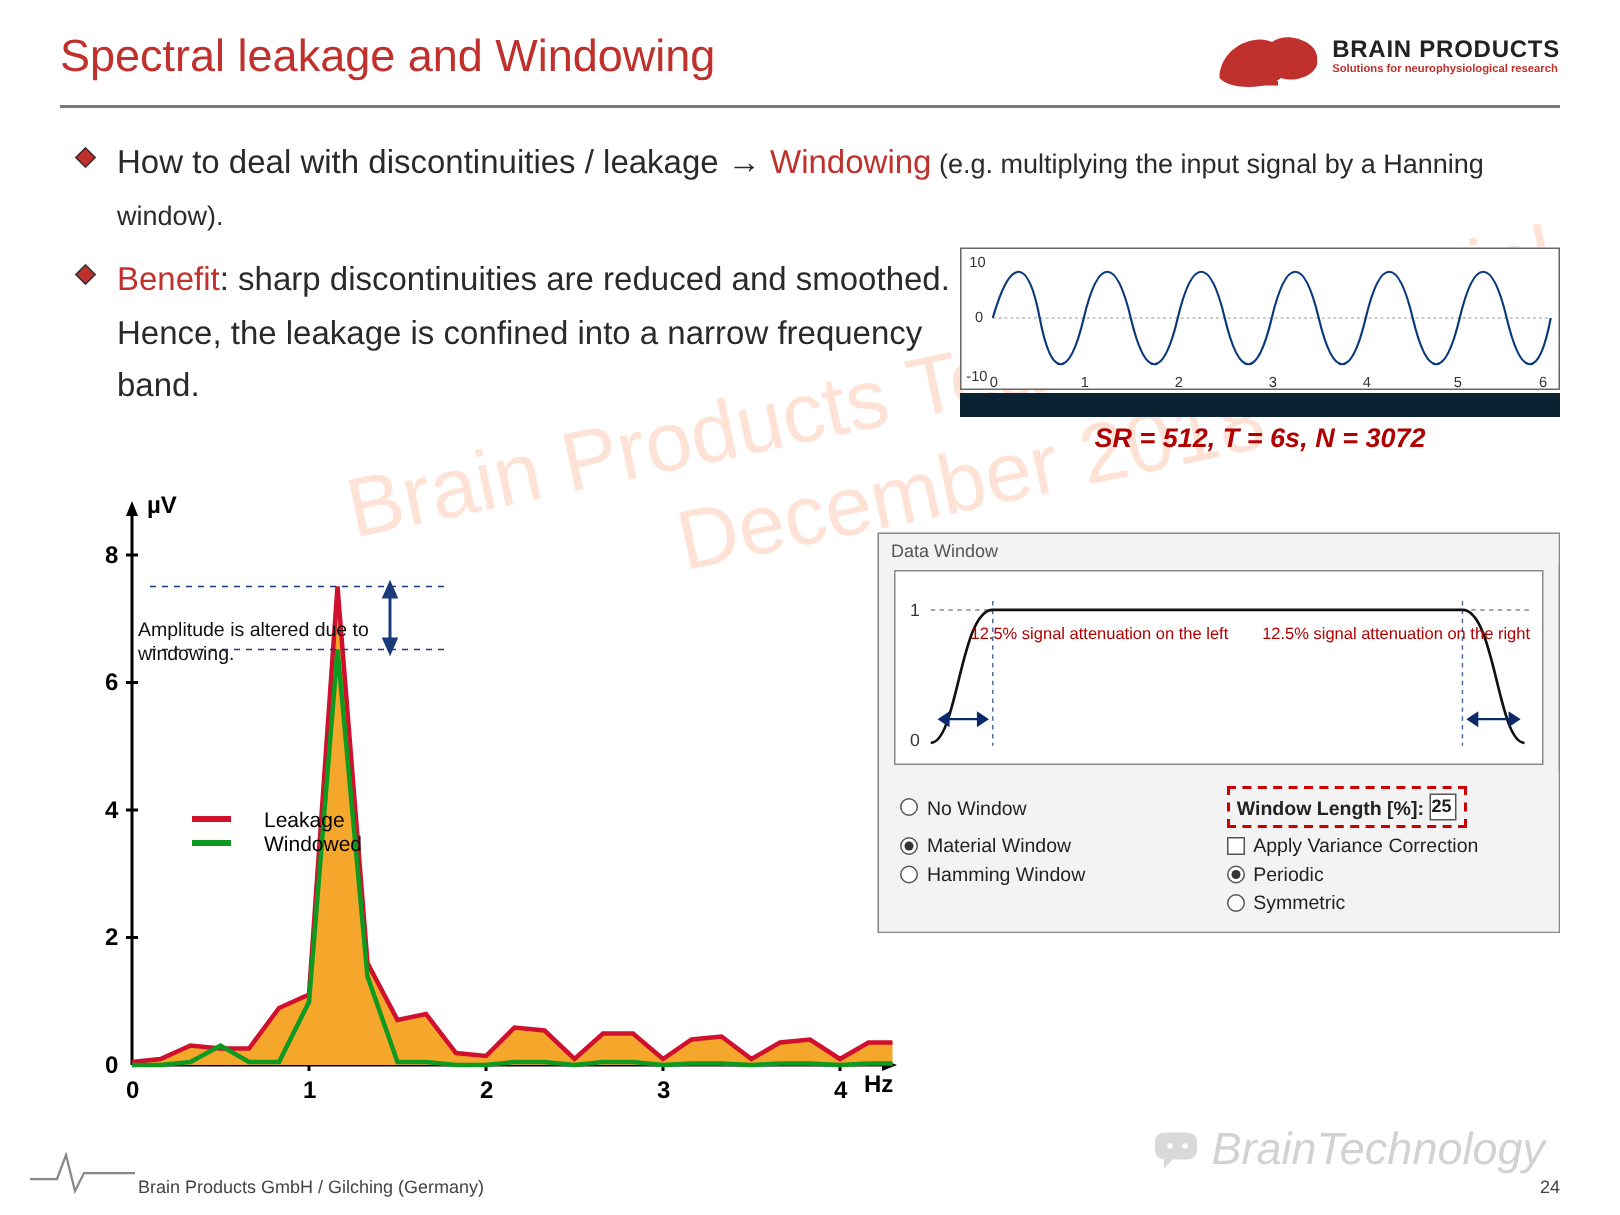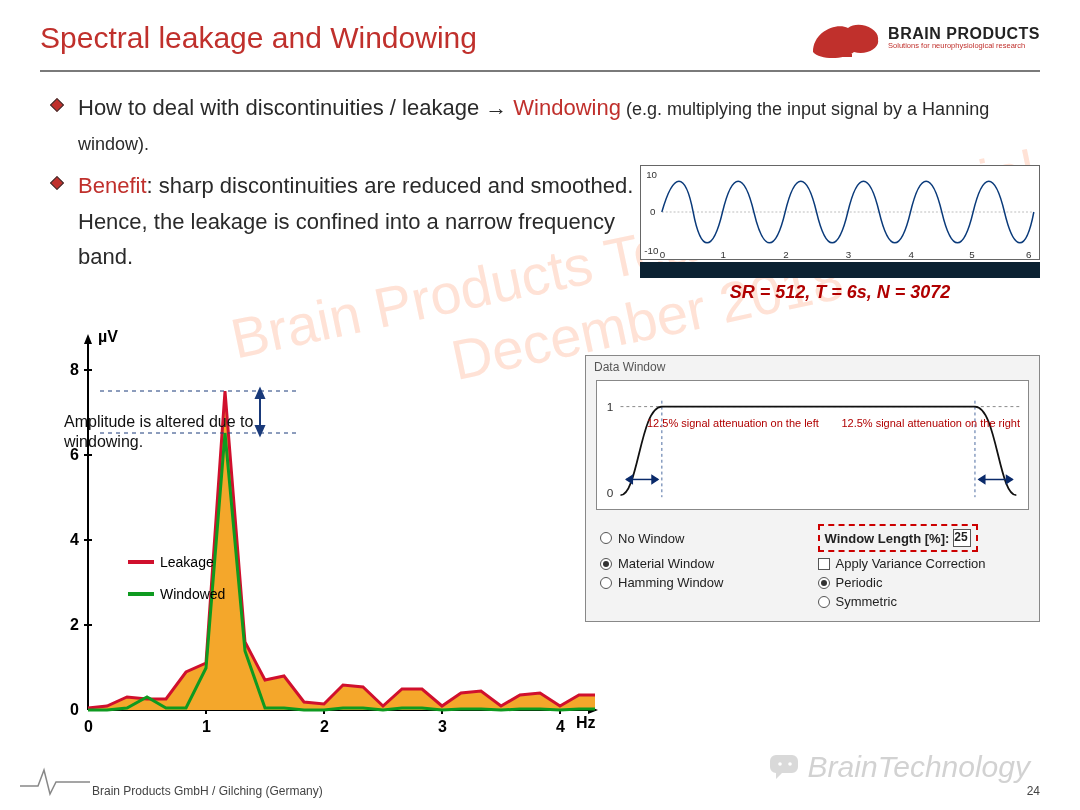--- a/index.html
+++ b/index.html
@@ -18,21 +18,21 @@
   }
   .title {
     font-size: 30px;
     color: #c0302c;
     font-weight: 400;
   }
   .logo-area { display:flex; align-items:center; gap:6px; }
   .logo-svg { width: 74px; height: 40px; }
   .logo-text { display:flex; flex-direction:column; line-height:1; }
   .logo-main { font-size: 16px; font-weight:700; color:#222; letter-spacing:0.5px;}
-  .logo-sub { font-size: 7.5px; color:#c0302c; font-weight:400; }
+  .logo-sub { font-size: 7.5px; color:#c0302c; font-weight:700; }
   .rule {
     border: none;
     border-top: 2px solid #7a7a7a;
     margin: 4px 40px 0 40px;
   }
   .content {
     padding: 18px 40px 0 40px;
     position: relative;
   }
   .bullet-row {
@@ -122,27 +122,27 @@
   .spectrum-area {
     position:absolute;
     top: 320px; left: 40px;
     width: 560px; height: 420px;
     z-index:2;
   }
   .legend {
     position:absolute; top:218px; left:88px;
     font-size:14px;
   }
-  .legend-row { display:flex; align-items:center; gap:6px;margin-top:16px; }
+  .legend-row { display:flex; align-items:center; gap:22px; }
   .leg-line { width:26px; height:4px; }
   .leg-red { background:#d0102d; }
   .leg-green { background:#0e9a20; }
   .amp-note {
-    position:absolute; top:92px; left:24px;
-    font-size:16px; color:#111; line-height:1.25;
+    position:absolute; top:92px; left:52px;
+    font-size:13px; color:#111; line-height:1.25;
     max-width:190px;
   }
   .footer {
     position:absolute;
     bottom: 0; left:0; right:0;
     height: 38px;
     display:flex; align-items:center; justify-content:space-between;
     padding: 0 40px;
     font-size:12px; color:#444;
   }

